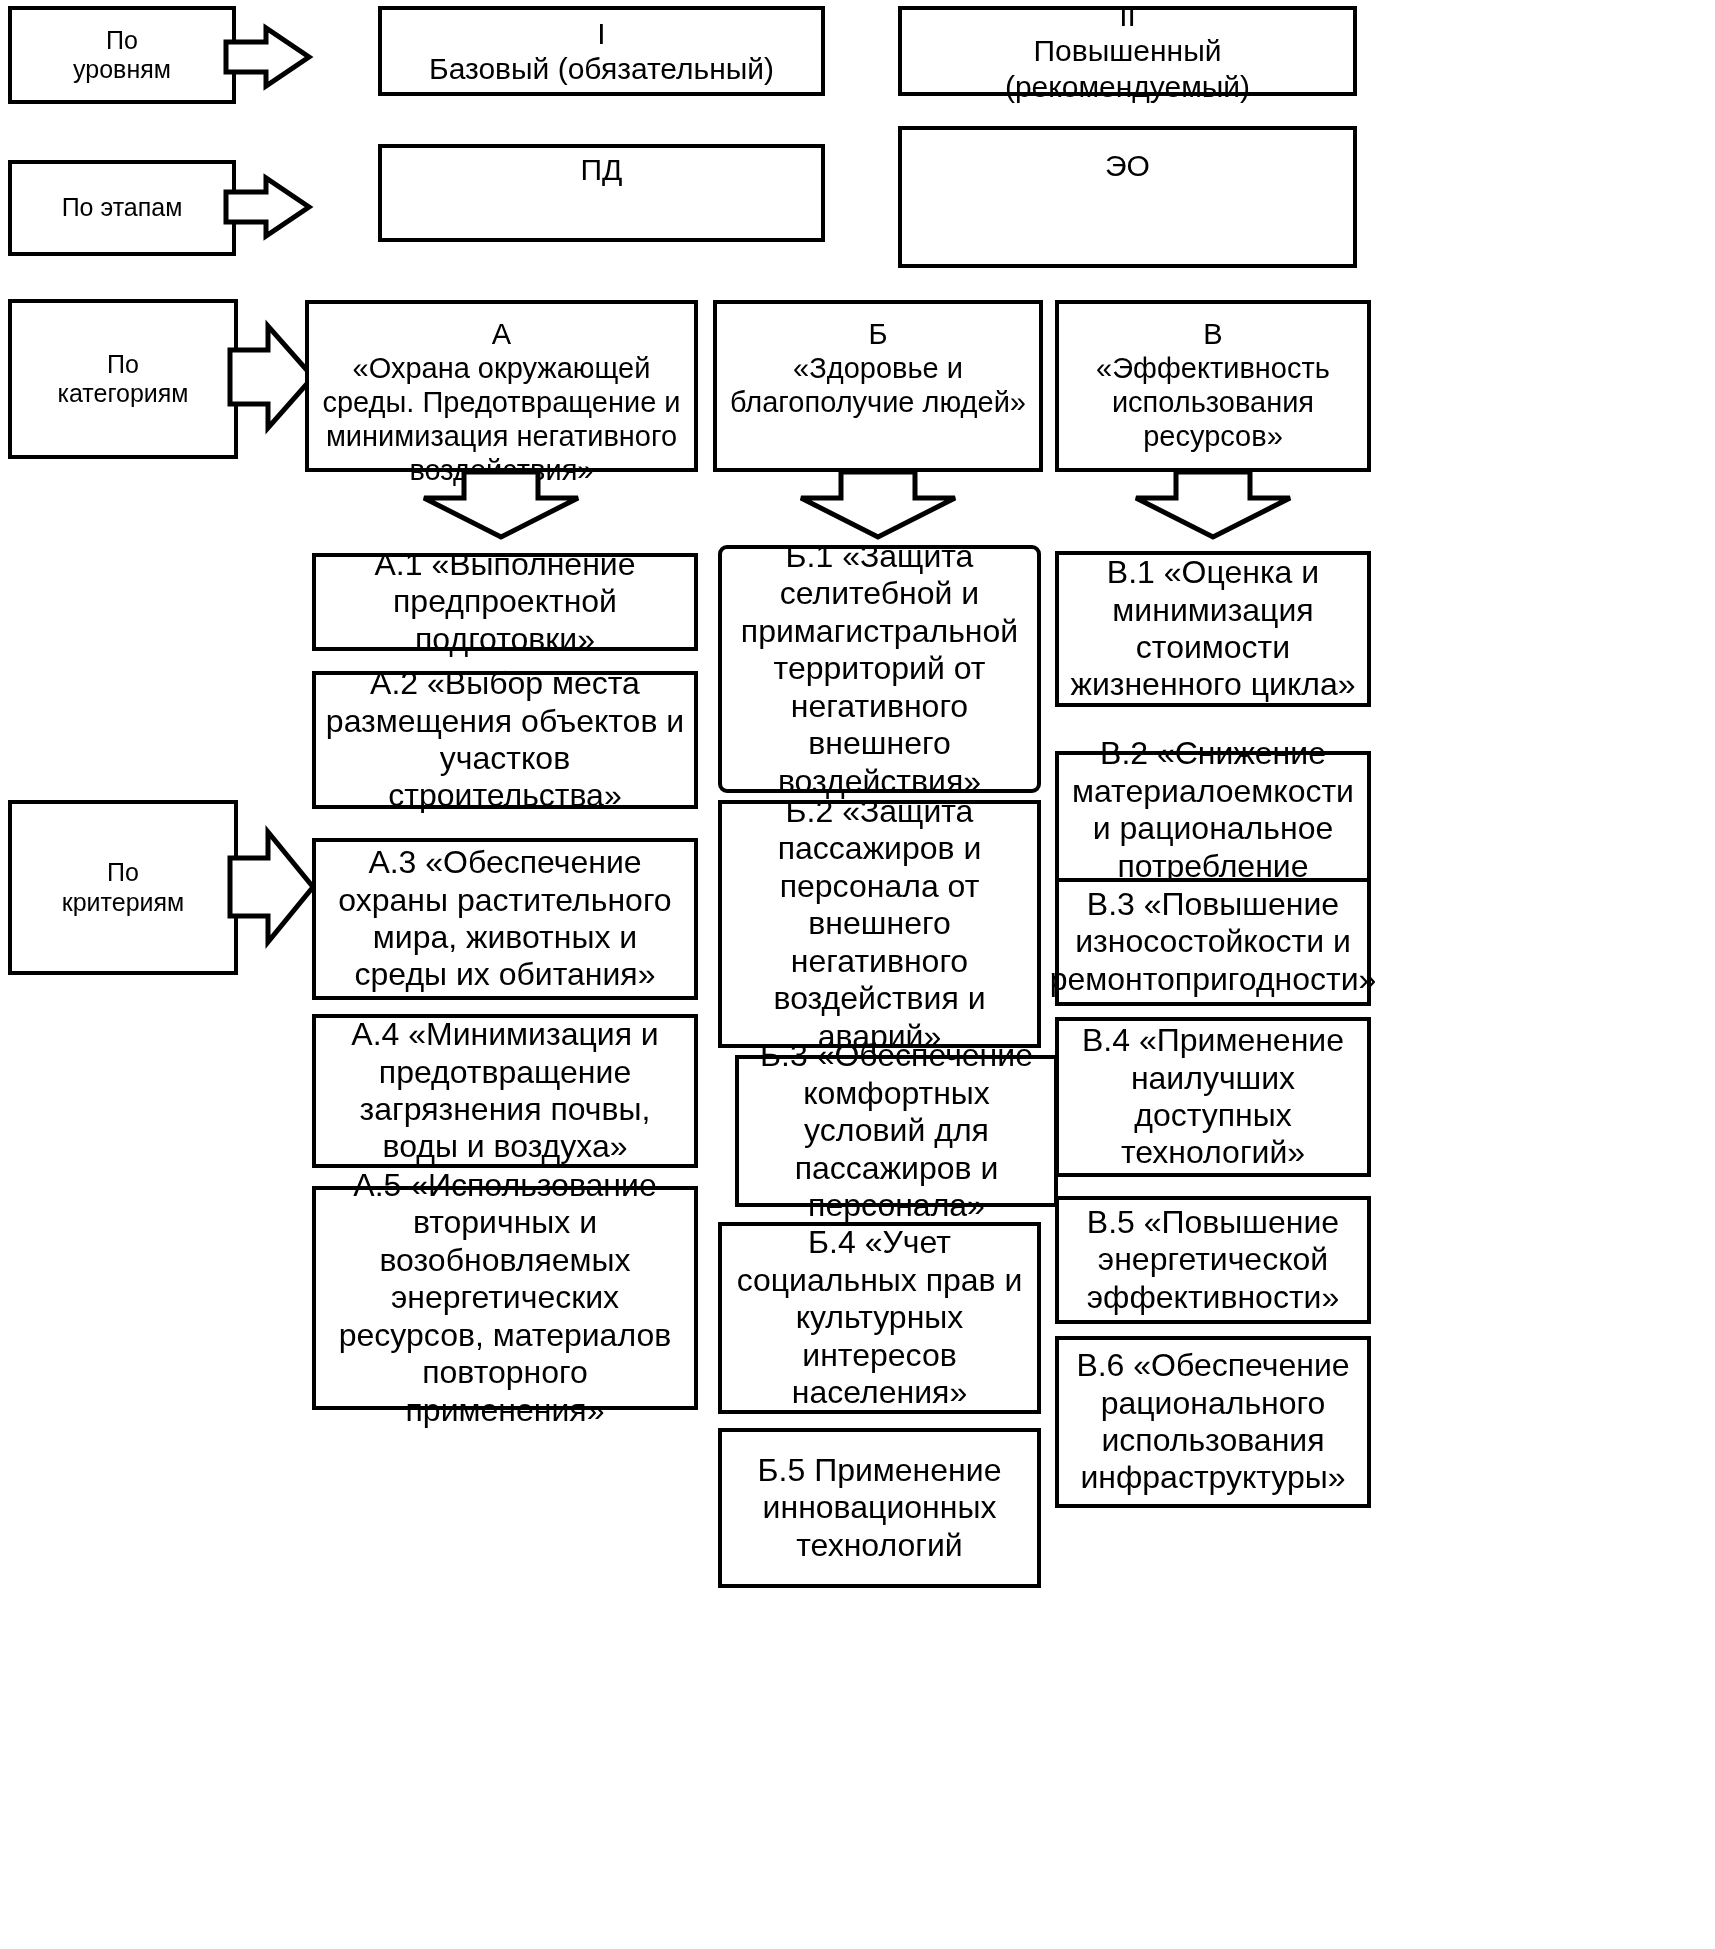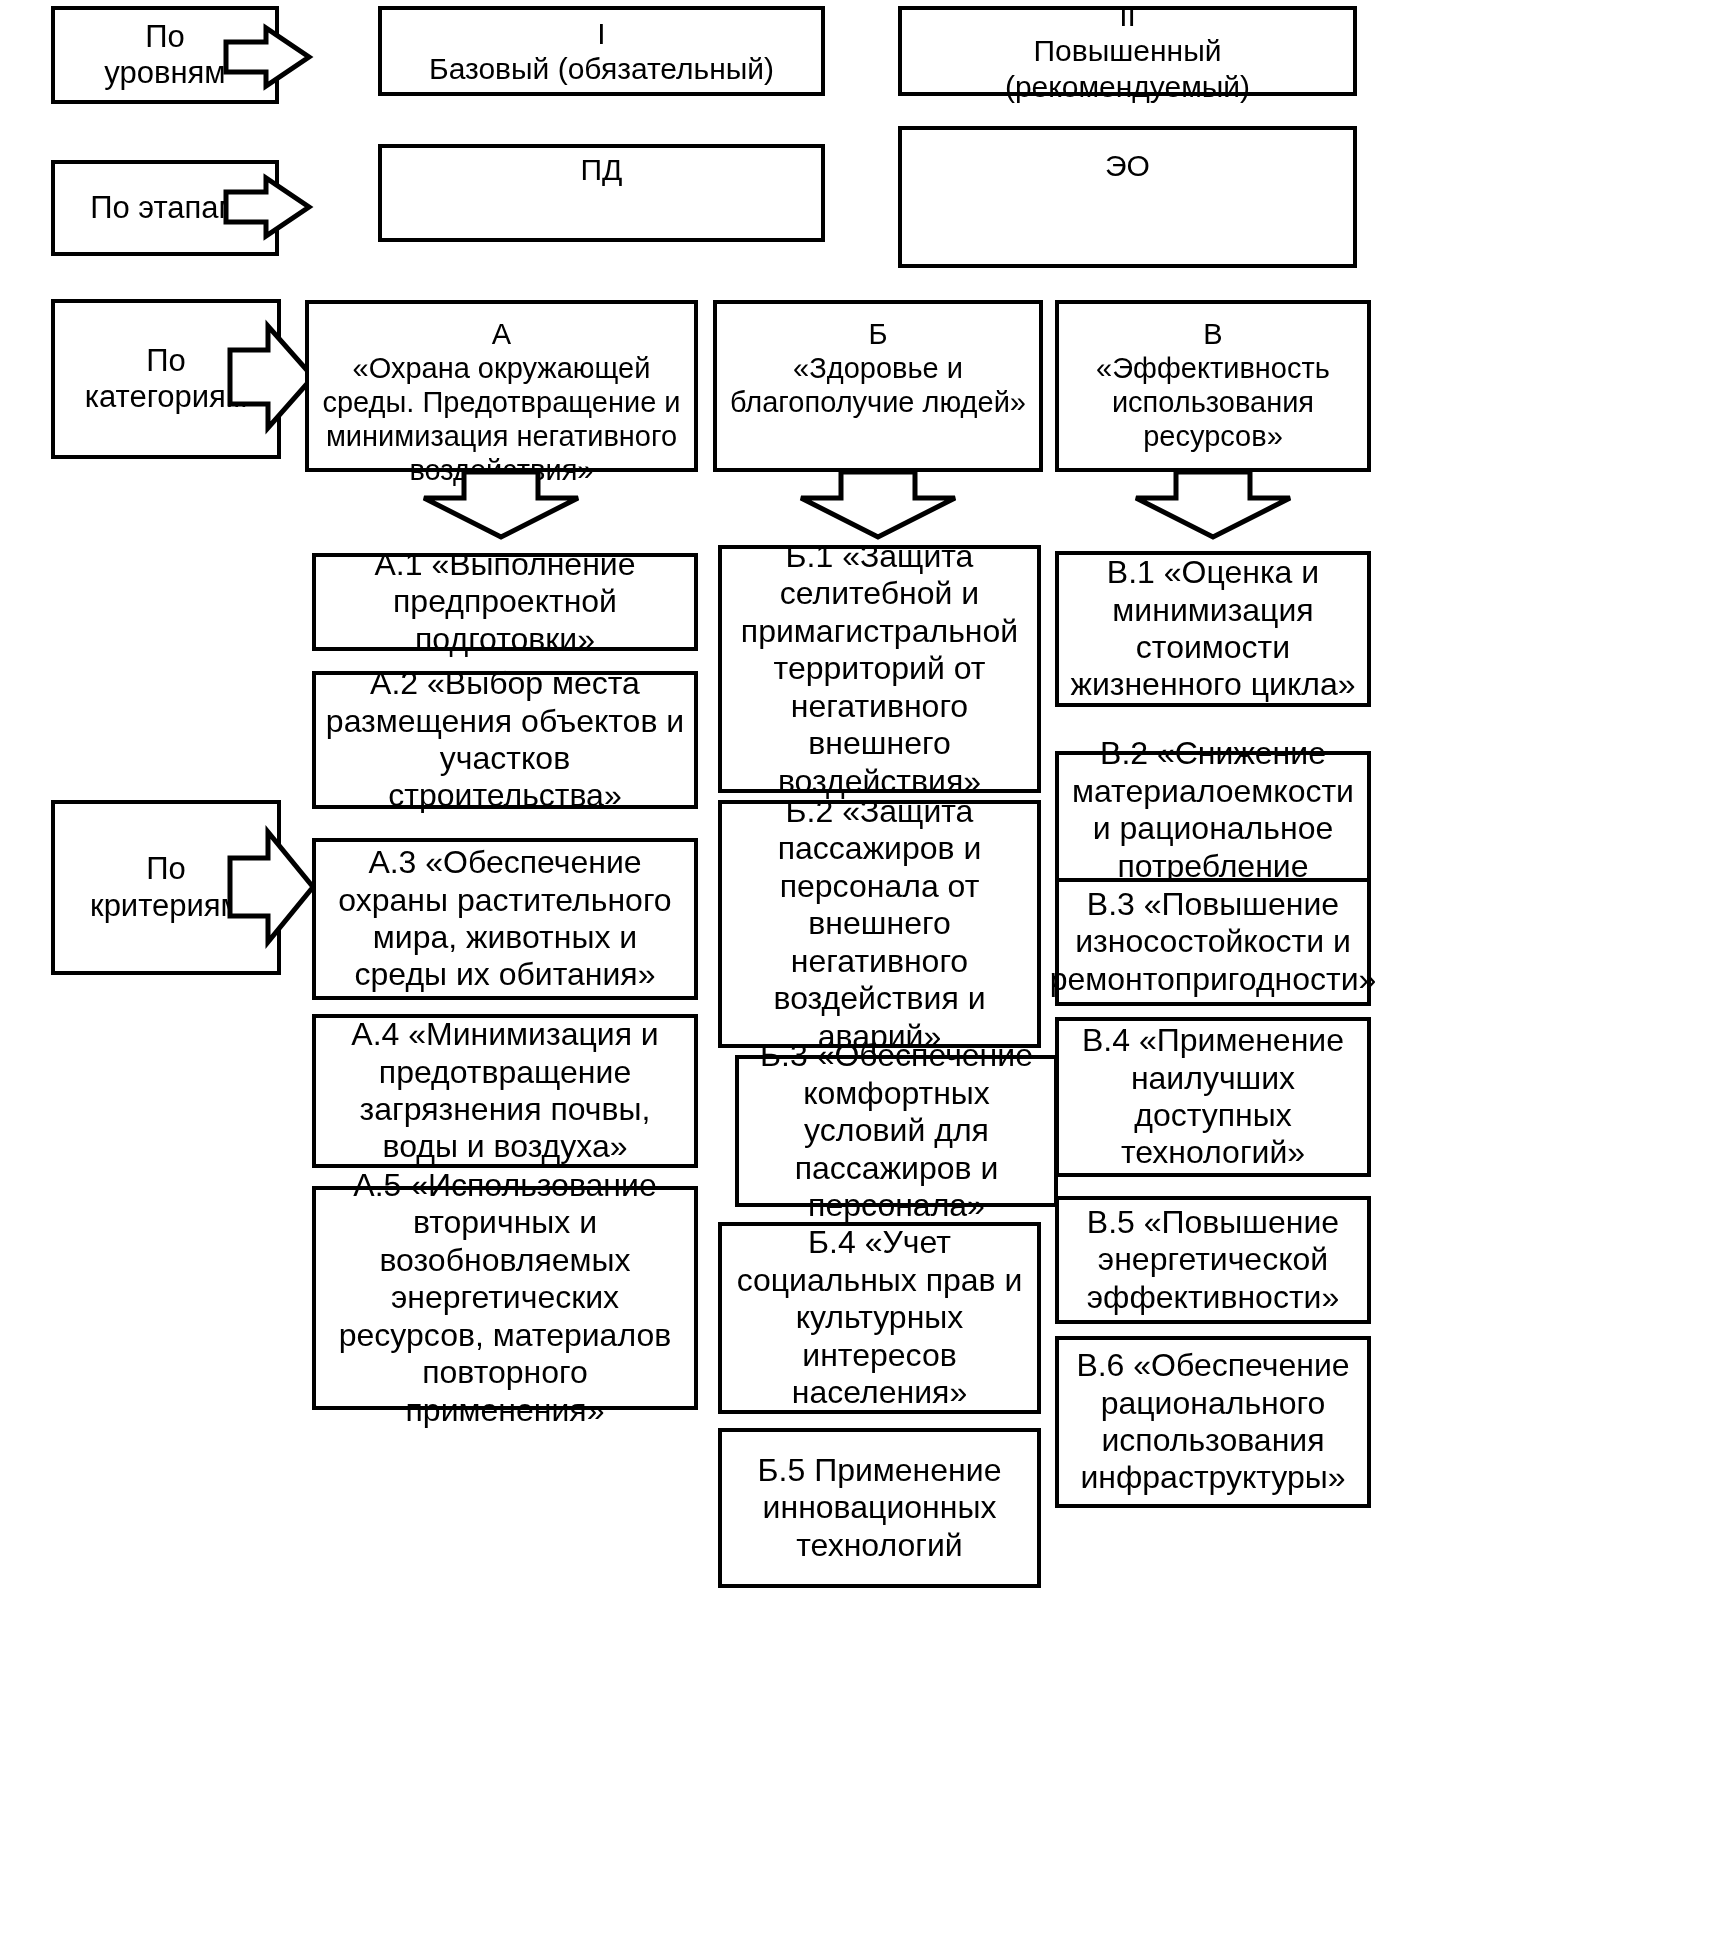--- a/index.html
+++ b/index.html
@@ -23,22 +23,21 @@
     display: flex;
     flex-direction: column;
     align-items: center;
     justify-content: center;
     text-align: center;
     line-height: 1.17;
     padding: 4px 8px;
     white-space: pre-line;
   }
   .lbl {            
-    font-size: 31px;
-    margin-left: 43px;
+    font-size: 25px;
   }
   .lvl {            
     font-size: 30px;
   }
   .cat {            
     font-size: 29px;
     justify-content: flex-start;
     padding-top: 14px;
   }
   .crit {           
@@ -133,21 +132,21 @@
   <div class="box crit mid" style="left:312px; top:553px; width:386px; height:98px;">А.1 «Выполнение предпроектной подготовки»</div>
 
   <div class="box crit mid" style="left:312px; top:671px; width:386px; height:138px;">А.2 «Выбор места размещения объектов и участков строительства»</div>
 
   <div class="box crit mid" style="left:312px; top:838px; width:386px; height:162px;">А.3 «Обеспечение охраны растительного мира, животных и среды их обитания»</div>
 
   <div class="box crit mid" style="left:312px; top:1014px; width:386px; height:154px;">А.4 «Минимизация и предотвращение загрязнения почвы, воды и воздуха»</div>
 
   <div class="box crit mid" style="left:312px; top:1186px; width:386px; height:224px;">А.5 «Использование вторичных и возобновляемых энергетических ресурсов, материалов повторного применения»</div>
 
-  <div class="box crit mid" style="left:718px; top:545px; width:323px; height:248px;">Б.1 «Защита селитебной и примагистральной территорий от негативного внешнего воздействия»</div>
+  <div class="box crit mid" style="left:718px; top:545px; width:323px; height:248px;border-radius:9px;">Б.1 «Защита селитебной и примагистральной территорий от негативного внешнего воздействия»</div>
 
   <div class="box crit mid" style="left:718px; top:800px; width:323px; height:248px;">Б.2 «Защита пассажиров и персонала от внешнего негативного воздействия и аварий»</div>
 
   <div class="box crit mid" style="left:703px; top:1055px; width:323px; height:152px;margin-left:32px;">Б.3 «Обеспечение комфортных условий для пассажиров и персонала»</div>
 
   <div class="box crit mid" style="left:718px; top:1222px; width:323px; height:192px;">Б.4 «Учет социальных прав и культурных интересов населения»</div>
 
   <div class="box crit mid" style="left:718px; top:1428px; width:323px; height:160px;">Б.5 Применение инновационных технологий</div>
 
   <div class="box crit mid" style="left:1055px; top:551px; width:316px; height:156px;">В.1 «Оценка и минимизация стоимости жизненного цикла»</div>

